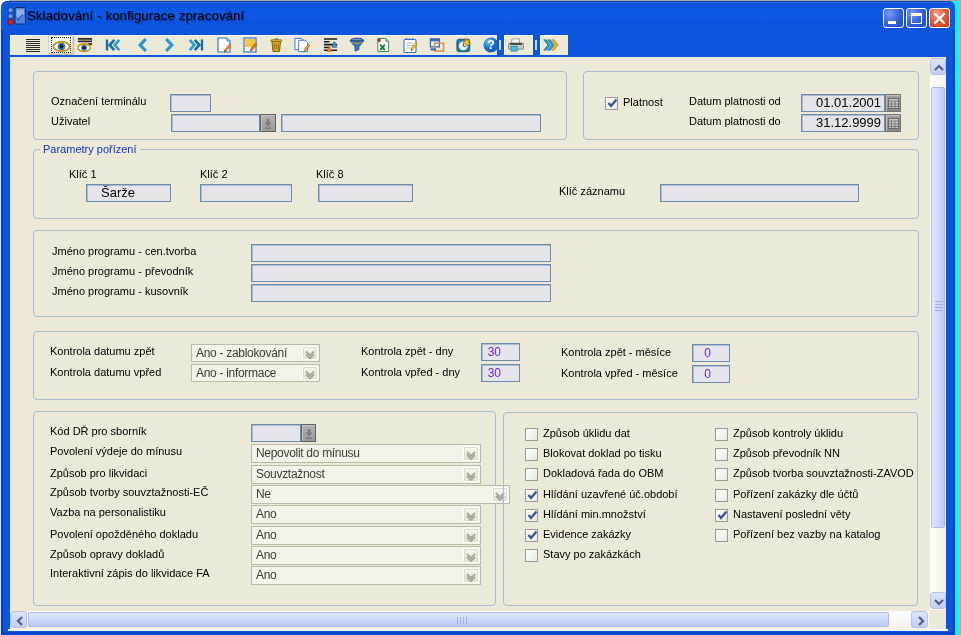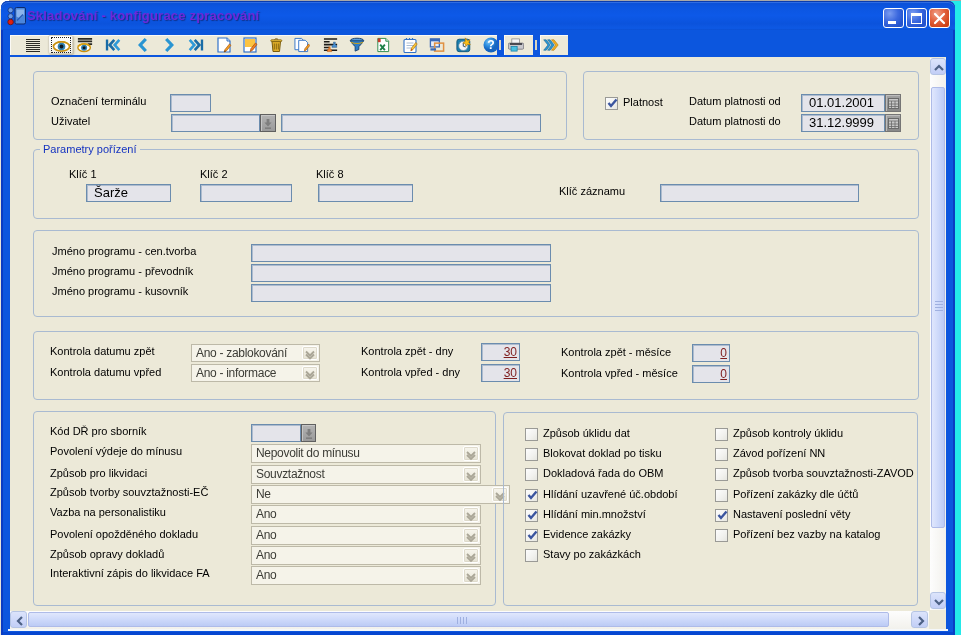--- a/index.html
+++ b/index.html
@@ -4,21 +4,21 @@
 * { margin:0; padding:0; box-sizing:border-box; }
 html,body { width:961px; height:635px; overflow:hidden; }
 body { background:#24e9e9; font-family:"Liberation Sans", sans-serif; position:relative; filter:brightness(1); }
 .abs { position:absolute; }
 #topline { left:0; top:0; width:961px; height:1px; background:#a8a8a8; }
 #win { left:1px; top:1px; width:954px; height:634px; background:#0c56de; border-radius:7px 7px 0 0; box-shadow:inset -2px 0 0 #0a3cc2, inset 2px 0 0 #0a3cc2, inset 0 -3px 0 #0546d0; }
 #titlebar { left:1px; top:1px; width:954px; height:29px; border-radius:7px 7px 0 0;
   background:linear-gradient(180deg,#0b4ed2 0%,#0c55e0 20%,#0d59e8 50%,#0b53dc 78%,#0e59e4 94%,#0a50d4 100%);
   box-shadow:inset 0 1px 0 #0a3cae, inset 0 2px 0 rgba(90,145,245,.45);
 }
-#titletext { left:27px; top:8px; color:#6d28d9; font-size:13px; font-weight:bold; letter-spacing:0.2px;
+#titletext { left:27px; top:8px; color:#000000; font-size:13px; font-weight:normal; letter-spacing:0.2px;
   text-shadow:1px 1px 1px #10318c; white-space:nowrap; }
 .tbtn { top:8px; width:21px; height:20px; border-radius:3px; border:1px solid #fff; }
 #btnmin { left:883px; background:radial-gradient(circle at 30% 25%,#7a9cf0 0%,#3b68de 45%,#2252cc 80%,#2e5cd4 100%); }
 #btnmax { left:906px; background:radial-gradient(circle at 30% 25%,#7a9cf0 0%,#3b68de 45%,#2252cc 80%,#2e5cd4 100%); }
 #btncls { left:929px; background:radial-gradient(circle at 35% 25%,#f0a088 0%,#e2603c 45%,#cc3f14 85%,#d4491c 100%); }
 #btnmin .g { position:absolute; left:4px; top:12px; width:8px; height:3px; background:#fff; }
 #btnmax .g { position:absolute; left:4px; top:4px; width:11px; height:11px; border:1px solid #fff; border-top:3px solid #fff; }
 #btncls svg { position:absolute; left:3px; top:3px; }
 
 .island { top:35px; height:20px; background:#ece9d8; }
@@ -27,29 +27,29 @@
 #tbchev { left:540px; width:28px; box-shadow:inset 1px 1px 0 #fbfaf5; }
 .tick { top:40px; width:2px; height:10px; background:#d8d4c0; }
 #tick1 { left:499px; } #tick2 { left:535px; }
 .ticon { position:absolute; top:2px; width:16px; height:16px; }
 #eyebox { position:absolute; left:38px; top:0px; width:25px; height:19px; background:linear-gradient(180deg,#ffffff,#f2f0e6); border:1px solid #d8d4c4; border-radius:2px; box-shadow:1px 1px 2px rgba(120,110,80,.45); }
 #eyedot { position:absolute; left:2px; top:1px; width:20px; height:16px; border:1px dotted #222; }
 
 #content { left:10px; top:57px; width:936px; height:572px; background:#ece9d8; }
 .gbox { position:absolute; border:1px solid #a9bad1; border-radius:4px; }
 .lbl { position:absolute; font-size:11px; color:#000; white-space:nowrap; line-height:13px; }
-.fld { position:absolute; background:#e4e4ea; box-shadow:inset 1px 1px 0 rgba(108,140,174,.45); border:1px solid #6b8cae; font-size:13px; color:#000; line-height:16px; padding-left:7px; white-space:nowrap; }
+.fld { position:absolute; background:#e4e4ea; box-shadow:inset 1px 1px 0 rgba(108,140,174,.45); border:1px solid #6b8cae; font-size:13px; color:#000; line-height:16px; padding-left:14px; white-space:nowrap; }
 .gb { position:absolute; background:linear-gradient(180deg,#b2b2b2,#9a9a9a); border:1px solid #606060; box-shadow:inset 1px 1px 0 #c6c6c6; }
 .gb svg { position:absolute; left:1px; top:2px; }
 .calb { position:absolute; background:linear-gradient(180deg,#a2a2a2,#888888); border:1px solid #757575; box-shadow:inset 1px 1px 0 #bcbcbc; }
 .cmb { position:absolute; background:#f5f3e9; border:1px solid #bdb9a8; font-size:12px; letter-spacing:-0.3px; color:#3c3c36; line-height:16px; padding-left:4px; white-space:nowrap; }
 .cmb .db { position:absolute; right:1px; top:1px; bottom:1px; width:16px; border-radius:2px;
   background:linear-gradient(180deg,#f8f6ee,#e6e3d4); border:1px solid #fff; box-shadow:0 0 0 1px #dedacb inset; }
 .cmb .db svg { position:absolute; left:1px; top:3px; }
-.num { position:absolute; background:#e4e4ea; box-shadow:inset 1px 1px 0 rgba(108,140,174,.45); border:1px solid #6b8cae; font-size:12px; color:#7f1d1d; line-height:16px; text-align:right; padding-right:2px;text-decoration:underline; }
+.num { position:absolute; background:#e4e4ea; box-shadow:inset 1px 1px 0 rgba(108,140,174,.45); border:1px solid #6b8cae; font-size:12px; color:#6d28d9; line-height:16px; text-align:right; padding-right:18px; }
 .cb { position:absolute; width:13px; height:13px; background:linear-gradient(135deg,#fdfdfd 0%,#f1f1ee 60%,#e6e6e0 100%); border:1px solid #9a9a96; }
 .cb svg { position:absolute; left:0px; top:-1px; }
 .leg { position:absolute; font-size:11px; color:#1533c0; background:#ece9d8; padding:0 3px; white-space:nowrap; }
 
 #vsb { left:930px; top:58px; width:16px; height:552px; background:linear-gradient(90deg,#fdfdfd,#f2f1ec); }
 #hsb { left:10px; top:611px; width:919px; height:18px; background:linear-gradient(180deg,#fdfdfd,#f2f1ec); }
 .sbtn { position:absolute; border-radius:3px; border:1px solid #b5c4e4; background:linear-gradient(180deg,#dce4fb 0%,#cfd9f9 50%,#c2cef6 100%); }
 .sbtn svg { position:absolute; }
 .vthumb { position:absolute; left:1px; width:14px; border-radius:2px; border:1px solid #aebbe8;
   background:linear-gradient(90deg,#e0e7fd 0%,#ccd8fa 55%,#bccbf5 100%); }
@@ -364,21 +364,21 @@
     <svg width="13" height="13" viewBox="0 0 13 13">
       <path d="M2.5 6 L5 9 L10.5 2.5" fill="none" stroke="#3b559f" stroke-width="2.4"></path>
     </svg>
   </div>
 <div class="lbl" style="left:543px;top:528px">Evidence zakázky</div>
 <div class="cb" style="left:525px;top:549px"></div>
 <div class="lbl" style="left:543px;top:548px">Stavy po zakázkách</div>
 <div class="cb" style="left:715px;top:428px"></div>
 <div class="lbl" style="left:733px;top:427px">Způsob kontroly úklidu</div>
 <div class="cb" style="left:715px;top:448px"></div>
-<div class="lbl" style="left:733px;top:447px">Závod pořízení NN</div>
+<div class="lbl" style="left:733px;top:447px">Způsob převodník NN</div>
 <div class="cb" style="left:715px;top:468px"></div>
 <div class="lbl" style="left:733px;top:467px">Způsob tvorba souvztažnosti-ZAVOD</div>
 <div class="cb" style="left:715px;top:489px"></div>
 <div class="lbl" style="left:733px;top:488px">Pořízení zakázky dle účtů</div>
 <div class="cb" style="left:715px;top:509px">
     <svg width="13" height="13" viewBox="0 0 13 13">
       <path d="M2.5 6 L5 9 L10.5 2.5" fill="none" stroke="#3b559f" stroke-width="2.4"></path>
     </svg>
   </div>
 <div class="lbl" style="left:733px;top:508px">Nastavení poslední věty</div>

